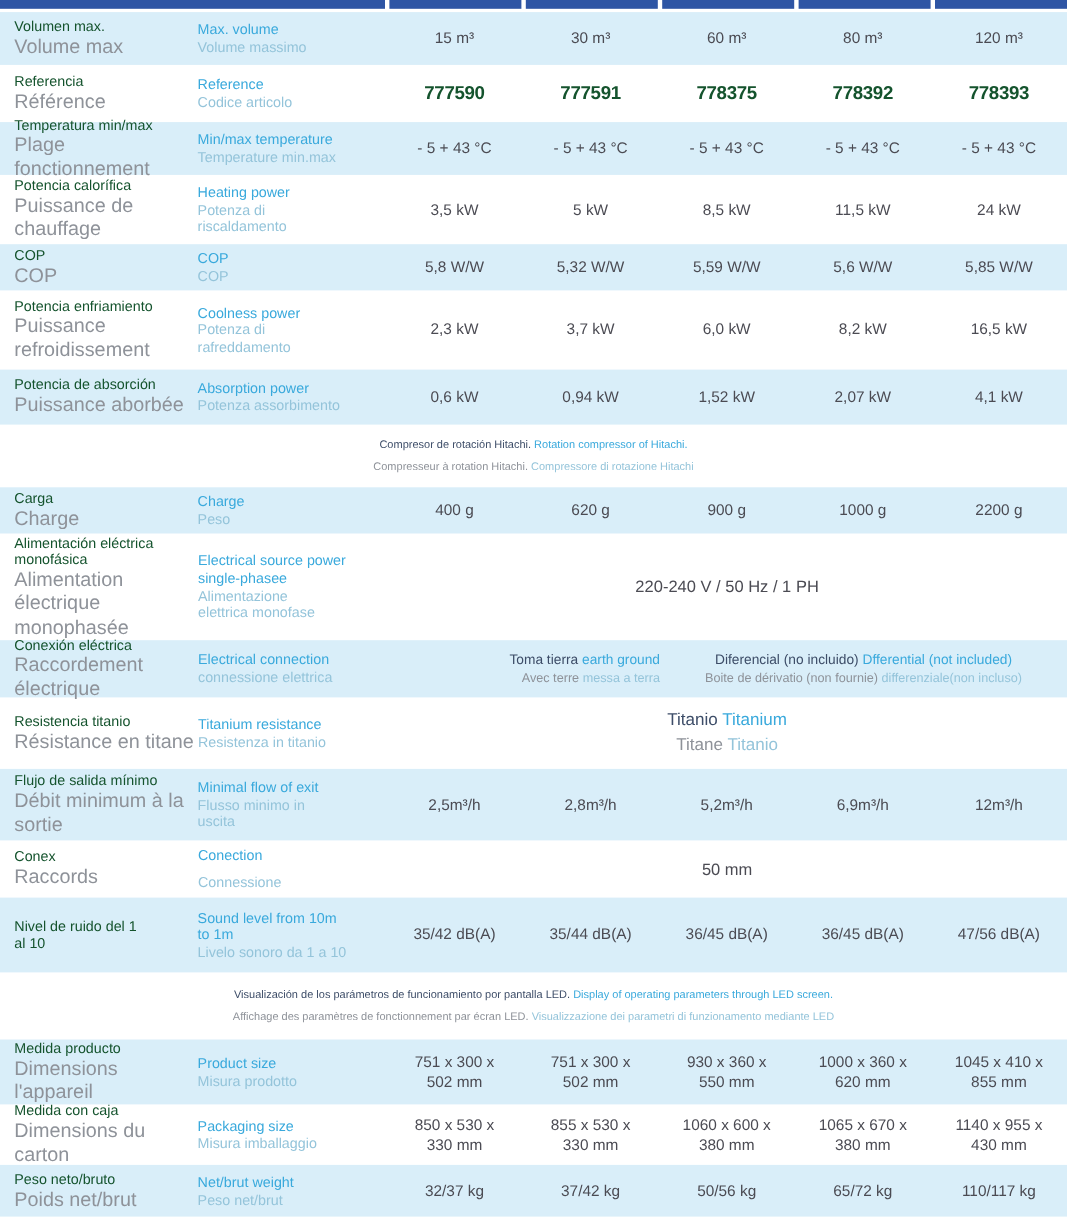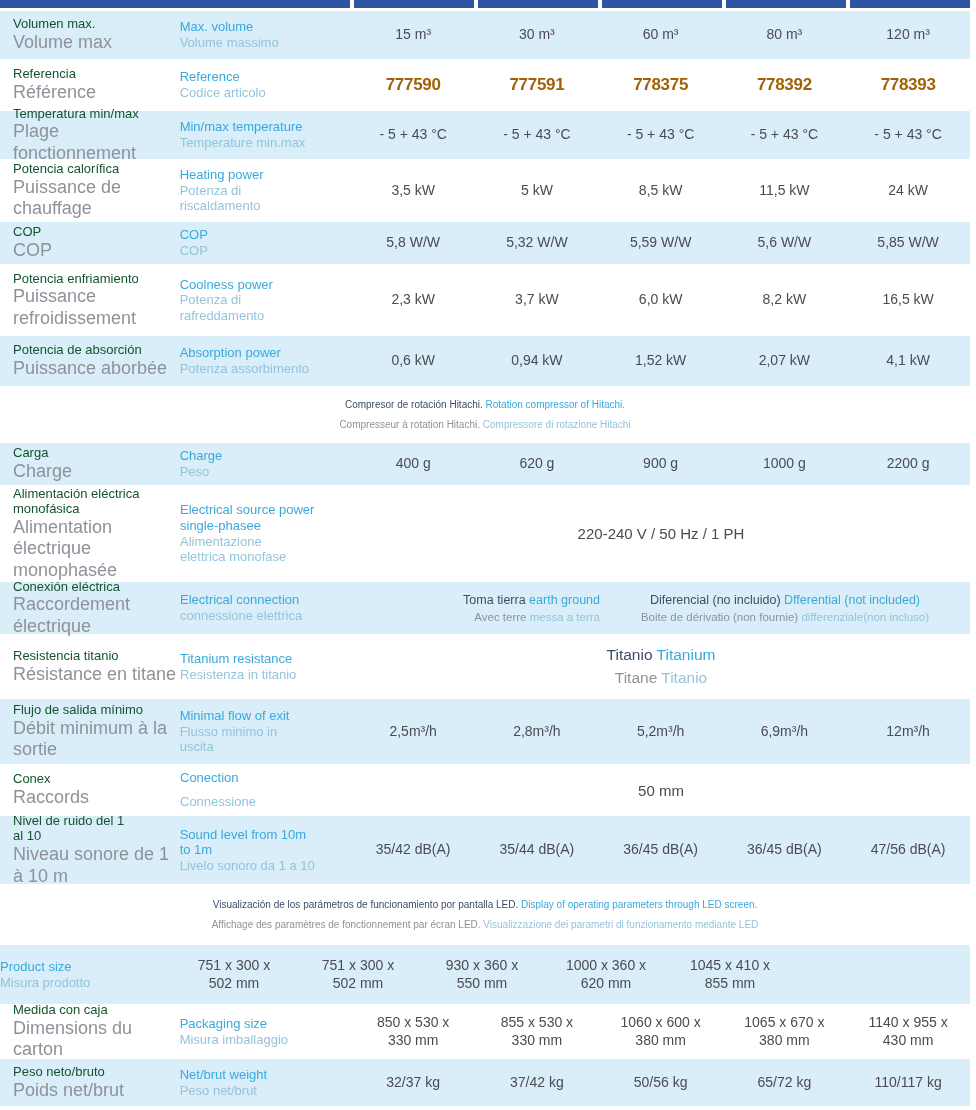--- a/index.html
+++ b/index.html
@@ -11,21 +11,21 @@
   .row.lb{background:#D9EEF9;}
   .cell{box-sizing:border-box;}
   .l1{width:180px;padding-left:13px;}
   .l2{width:172px;padding-right:4px;}
   .es{color:#14532d;font-size:13px;line-height:1.2;white-space:pre-line;}
   .fr{color:#8E9299;font-size:18px;line-height:1.2;white-space:pre-line;}
   .en{color:#39A9DC;font-size:13px;line-height:1.2;white-space:pre-line;}
   .it{color:#94C4DA;font-size:13px;line-height:1.2;white-space:pre-line;}
   .spaced .it{margin-top:8px;}
   .v{width:124px;text-align:center;color:#4B4B53;font-size:14px;line-height:1.25;white-space:pre-line;}
-  .ref{font-weight:700;font-size:17px;color:#a16207;letter-spacing:-0.3px;}
+  .ref{font-weight:700;font-size:17px;color:#14532d;letter-spacing:-0.3px;}
   .note{width:100%;text-align:center;font-size:10px;line-height:1.95;}
   .t-dark{color:#3D4D68;}
   .t-cyan{color:#39A9DC;}
   .t-gray{color:#8E9299;}
   .t-lcyan{color:#94C4DA;}
   .span-v{width:618px;text-align:center;color:#4B4B53;font-size:15px;}
   .ti-v{width:618px;text-align:center;font-size:15.5px;line-height:1.45;}
   .blk-a{width:248px;text-align:right;line-height:1.45;}
   .blk-b{width:370px;text-align:center;line-height:1.45;}
   .bl1{font-size:12.5px;display:block;}
@@ -263,22 +263,20 @@
       <div class="en">Conection</div>
       <div class="it">Connessione</div>
     </div>
     <div class="cell span-v">50 mm</div>
   </div>
 
   <div class="row lb" style="height:68px">
     <div class="cell l1">
       <div class="es">Nivel de ruido del 1
 al 10</div>
-      <div class="fr">Niveau sonore de 1
-à 10 m</div>
     </div>
     <div class="cell l2">
       <div class="en">Sound level from 10m
 to 1m</div>
       <div class="it">Livelo sonoro da 1 a 10</div>
     </div>
     <div class="cell v">35/42 dB(A)</div>
     <div class="cell v">35/44 dB(A)</div>
     <div class="cell v">36/45 dB(A)</div>
     <div class="cell v">36/45 dB(A)</div>
@@ -286,20 +284,24 @@
   </div>
 
   <div class="row" style="height:61px">
     <div class="note">
       <div><span class="t-dark">Visualización de los parámetros de funcionamiento por pantalla LED. </span><span class="t-cyan">Display of operating parameters through LED screen.</span></div>
       <div><span class="t-gray">Affichage des paramètres de fonctionnement par écran LED. </span><span class="t-lcyan">Visualizzazione dei parametri di funzionamento mediante LED</span></div>
     </div>
   </div>
 
   <div class="row lb" style="height:59px">
+    <div class="cell l1">
+      <div class="es">Medida producto</div>
+      <div class="fr">Dimensions l'appareil</div>
+    </div>
     <div class="cell l2">
       <div class="en">Product size</div>
       <div class="it">Misura prodotto</div>
     </div>
     <div class="cell v">751 x 300 x
 502 mm</div>
     <div class="cell v">751 x 300 x
 502 mm</div>
     <div class="cell v">930 x 360 x
 550 mm</div>

